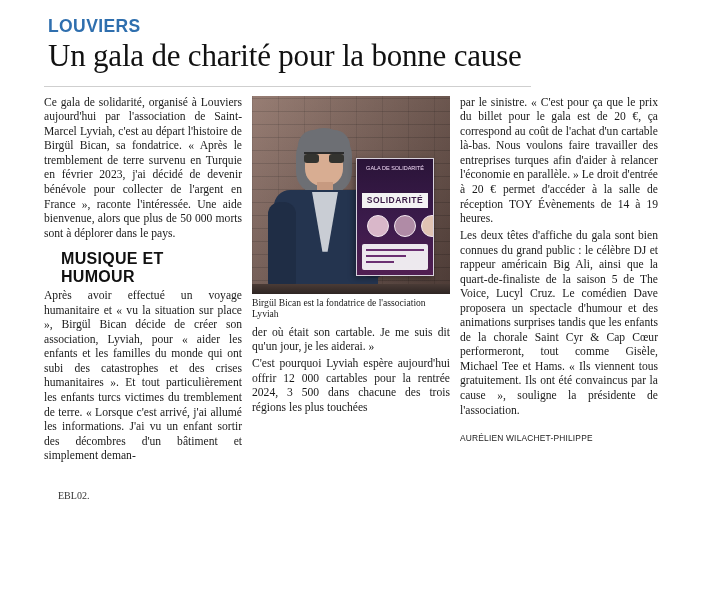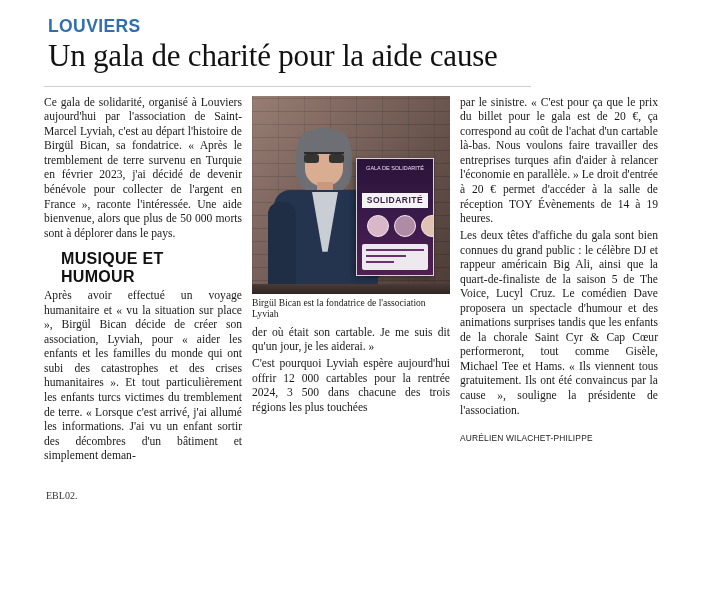--- a/index.html
+++ b/index.html
@@ -91,21 +91,21 @@
     font-size: 8.4px;
     letter-spacing: 0.2px;
     color: #222;
     margin-top: 15px;
   }
   .refcode {
     font-family: "Liberation Serif", serif;
     font-size: 10px;
     color: #333;
     margin-top: 24px;
-    margin-left: 2px;
+    margin-left: 14px;
   }
   .gap-top {
     margin-top: 0.55em;
   }
   
   .brick {
     position: absolute;
     inset: 0;
     background:
       repeating-linear-gradient(0deg,
@@ -309,21 +309,21 @@
     height: 10px;
     background: linear-gradient(180deg, #4a3b36, #2e2523);
   }
 </style>
 </head>
 <body>
 
 <div class="page">
 
   <div class="kicker">LOUVIERS</div>
-  <h1 class="headline">Un gala de charité pour la aide cause</h1>
+  <h1 class="headline">Un gala de charité pour la bonne cause</h1>
   <hr class="rule">
 
   <div class="cols">
 
     <div class="col">
       <p>Ce gala de solidarité, organisé à Louviers aujourd'hui par l'association de Saint-Marcel Lyviah, c'est au départ l'histoire de Birgül Bican, sa fondatrice. « Après le tremblement de terre survenu en Turquie en février 2023, j'ai décidé de devenir bénévole pour collecter de l'argent en France », raconte l'intéressée. Une aide bienvenue, alors que plus de 50 000 morts sont à déplorer dans le pays.</p>
       <div class="subhead">MUSIQUE ET HUMOUR</div>
       <p>Après avoir effectué un voyage humanitaire et « vu la situation sur place », Birgül Bican décide de créer son association, Lyviah, pour « aider les enfants et les familles du monde qui ont subi des catastrophes et des crises humanitaires ». Et tout particulièrement les enfants turcs victimes du tremblement de terre. « Lorsque c'est arrivé, j'ai allumé les informations. J'ai vu un enfant sortir des décombres d'un bâtiment et simplement deman-</p>
     </div>
 

